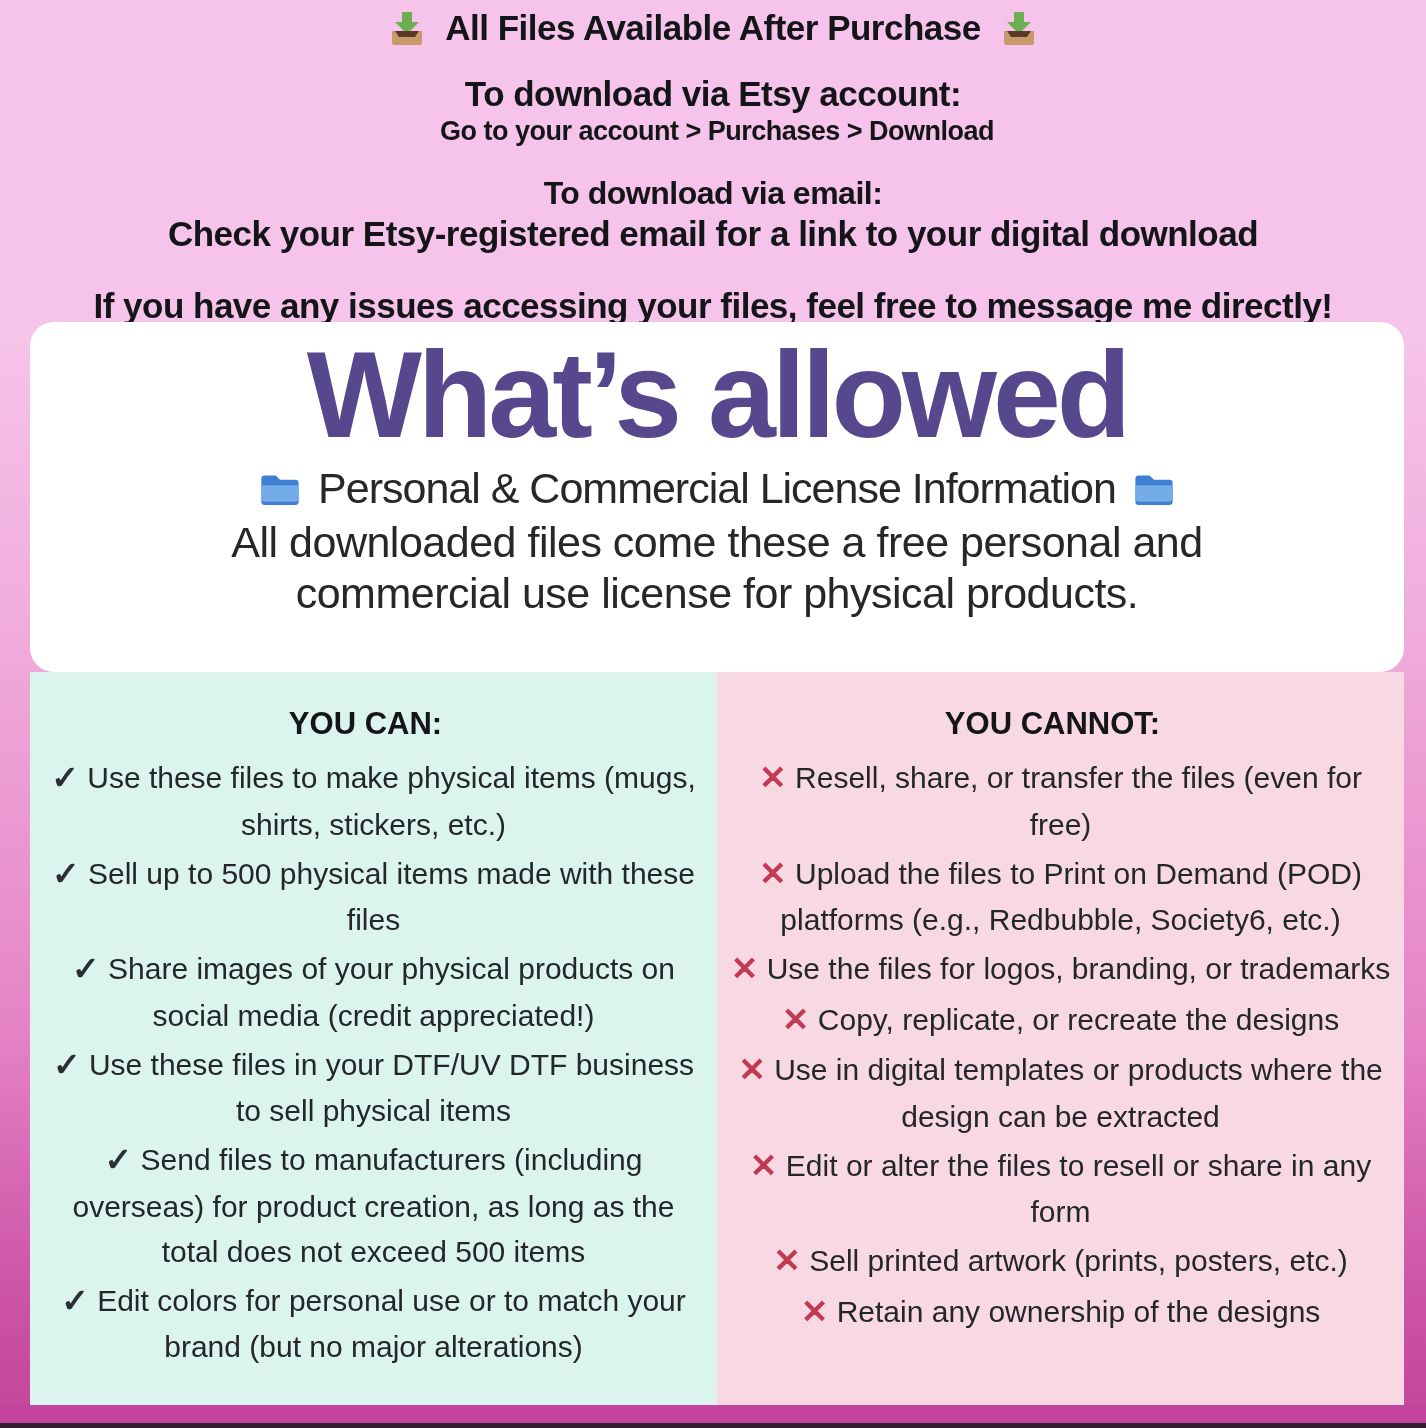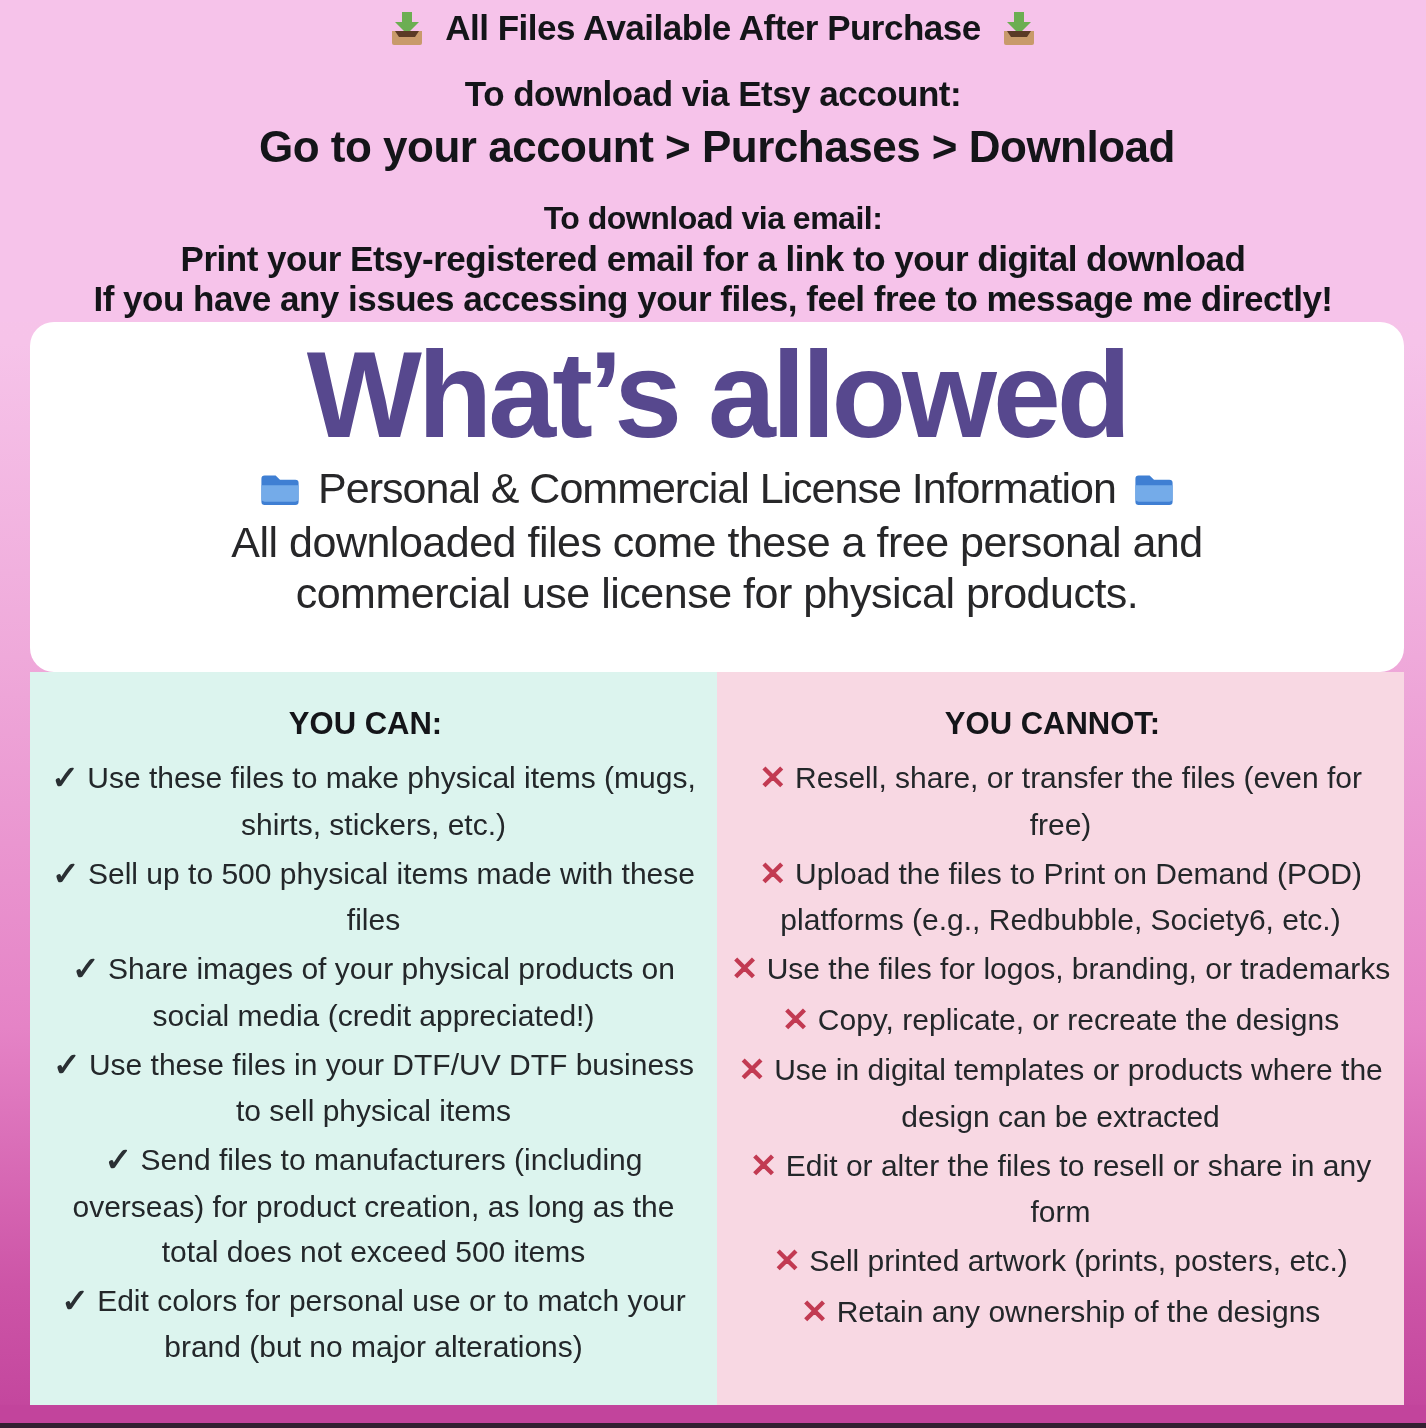--- a/index.html
+++ b/index.html
@@ -11,24 +11,24 @@
   }
 
   
   .top-section {
     position:absolute; top:0; left:0; width:100%; height:322px;
     background:#f6c3ea; text-align:center; color:#141519;
   }
   .top-line { font-weight:bold; letter-spacing:-0.5px; }
   .avail-row { display:flex; justify-content:center; align-items:center; gap:20px; padding-top:8px; font-size:35px; }
   .etsy-title  { margin-top:26px; font-size:35px; }
-  .etsy-body   { margin-top:8px;  font-size:44px;padding-left:8px; }
+  .etsy-body   { margin-top:2px;  font-size:27px;padding-left:8px; }
   .email-title { margin-top:28px; font-size:32px; }
   .email-body  { margin-top:2px;  font-size:35px; }
-  .issues-line { font-size:35px;text-align:center; }
+  .issues-line { margin-top:32px; font-size:35px;text-align:center; }
 
   .emoji { display:inline-flex; align-items:center; }
 
   
   .white-panel {
     position:absolute; top:322px; left:30px; width:1374px; height:350px;
     background:#ffffff; text-align:center; color:#28282a;border-radius:24px;
   }
   .big-title {
     margin-top:8px; font-size:122px; line-height:1.08; font-weight:bold;
@@ -78,21 +78,21 @@
         <svg viewBox="0 0 36 36" width="36" height="36" aria-hidden="true">
           <path d="M13 2 h10 v10 h7 L18 24 6 12 h7 z" fill="#6cae52"></path>
           <path d="M3 21 h30 v12 a2 2 0 0 1 -2 2 H5 a2 2 0 0 1 -2 -2 z" fill="#c89a6b"></path>
           <path d="M6 21 l4 6 h16 l4 -6 z" fill="#5a3a26"></path>
         </svg>
       </span>
     </div>
     <div class="top-line etsy-title">To download via Etsy account:</div>
     <div class="top-line etsy-body">Go to your account &gt; Purchases &gt; Download</div>
     <div class="top-line email-title">To download via email:</div>
-    <div class="top-line email-body">Print your Etsy-registered email for a link to your digital download</div>
+    <div class="top-line email-body">Check your Etsy-registered email for a link to your digital download</div>
     <div class="top-line issues-line">If you have any issues accessing your files, feel free to message me directly!</div>
   </div>
 
   <div class="white-panel">
     <div class="big-title">What’s allowed</div>
     <div class="subtitle-row">
       <span class="emoji">
         <svg viewBox="0 0 40 32" width="44" height="35" aria-hidden="true">
           <path d="M3 7 a3 3 0 0 1 3 -3 h10 l4 4 h14 a3 3 0 0 1 3 3 v17 a3 3 0 0 1 -3 3 H6 a3 3 0 0 1 -3 -3 z" fill="#3f7fd3"></path>
           <path d="M3 13 h34 v12 a3 3 0 0 1 -3 3 H6 a3 3 0 0 1 -3 -3 z" fill="#74abe9"></path>

